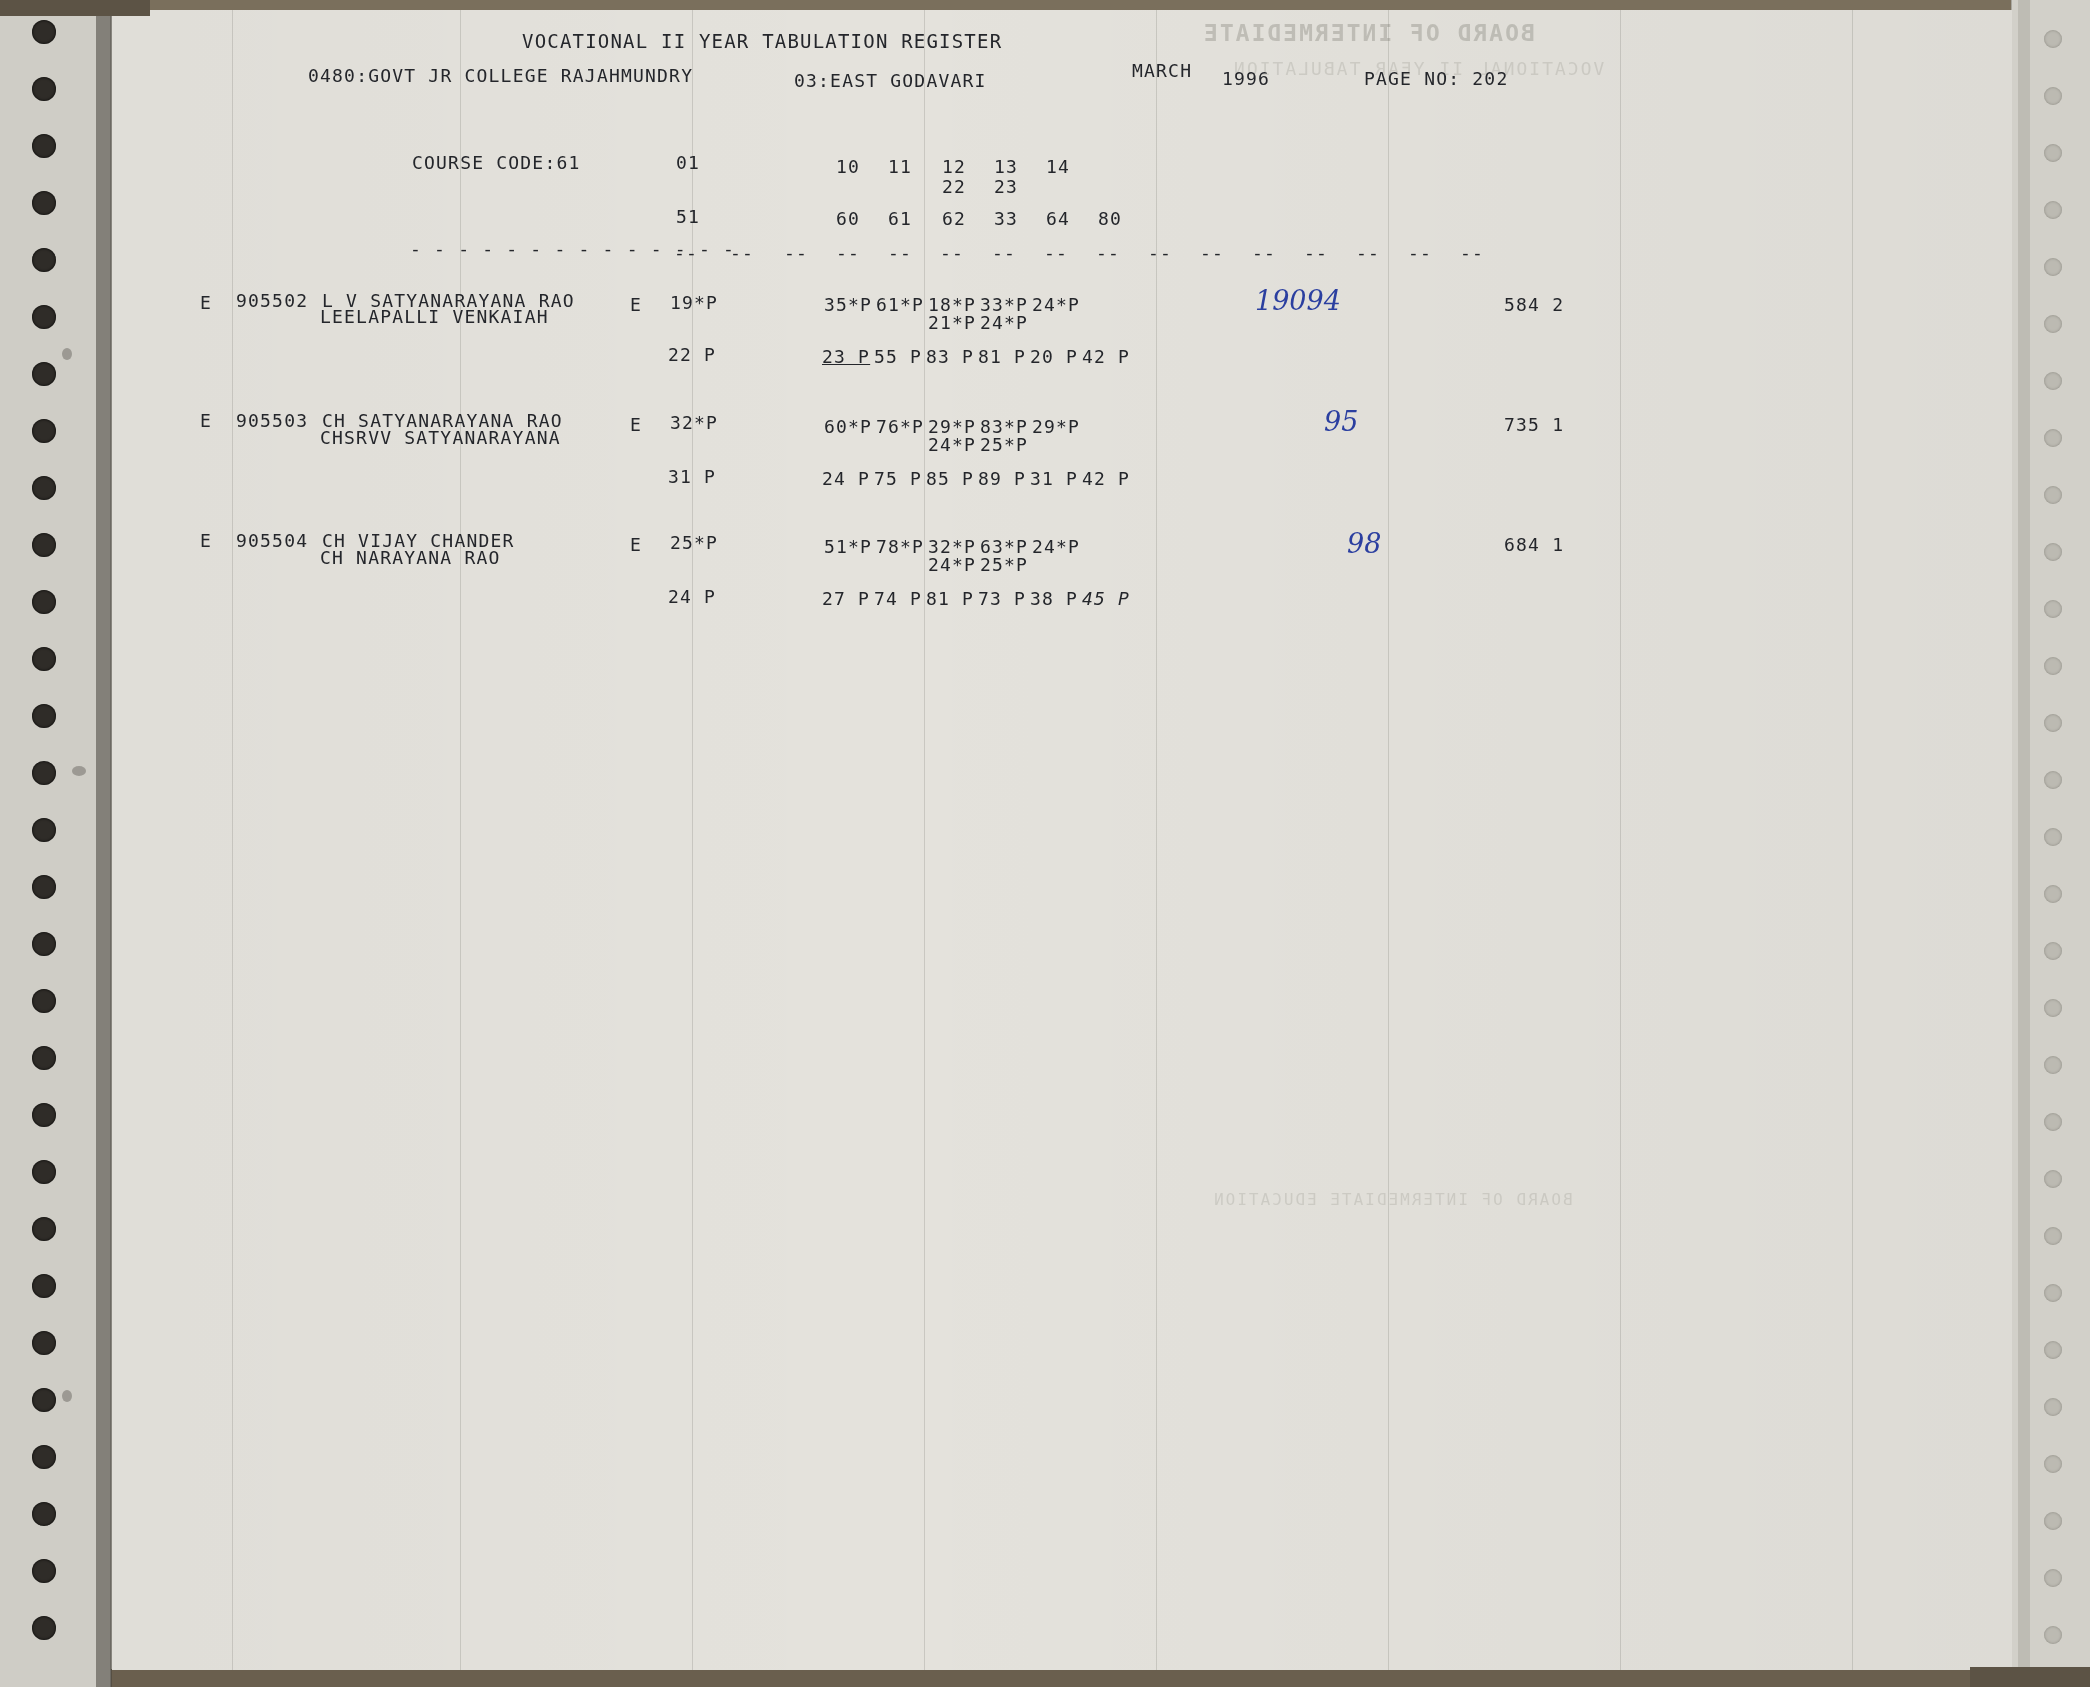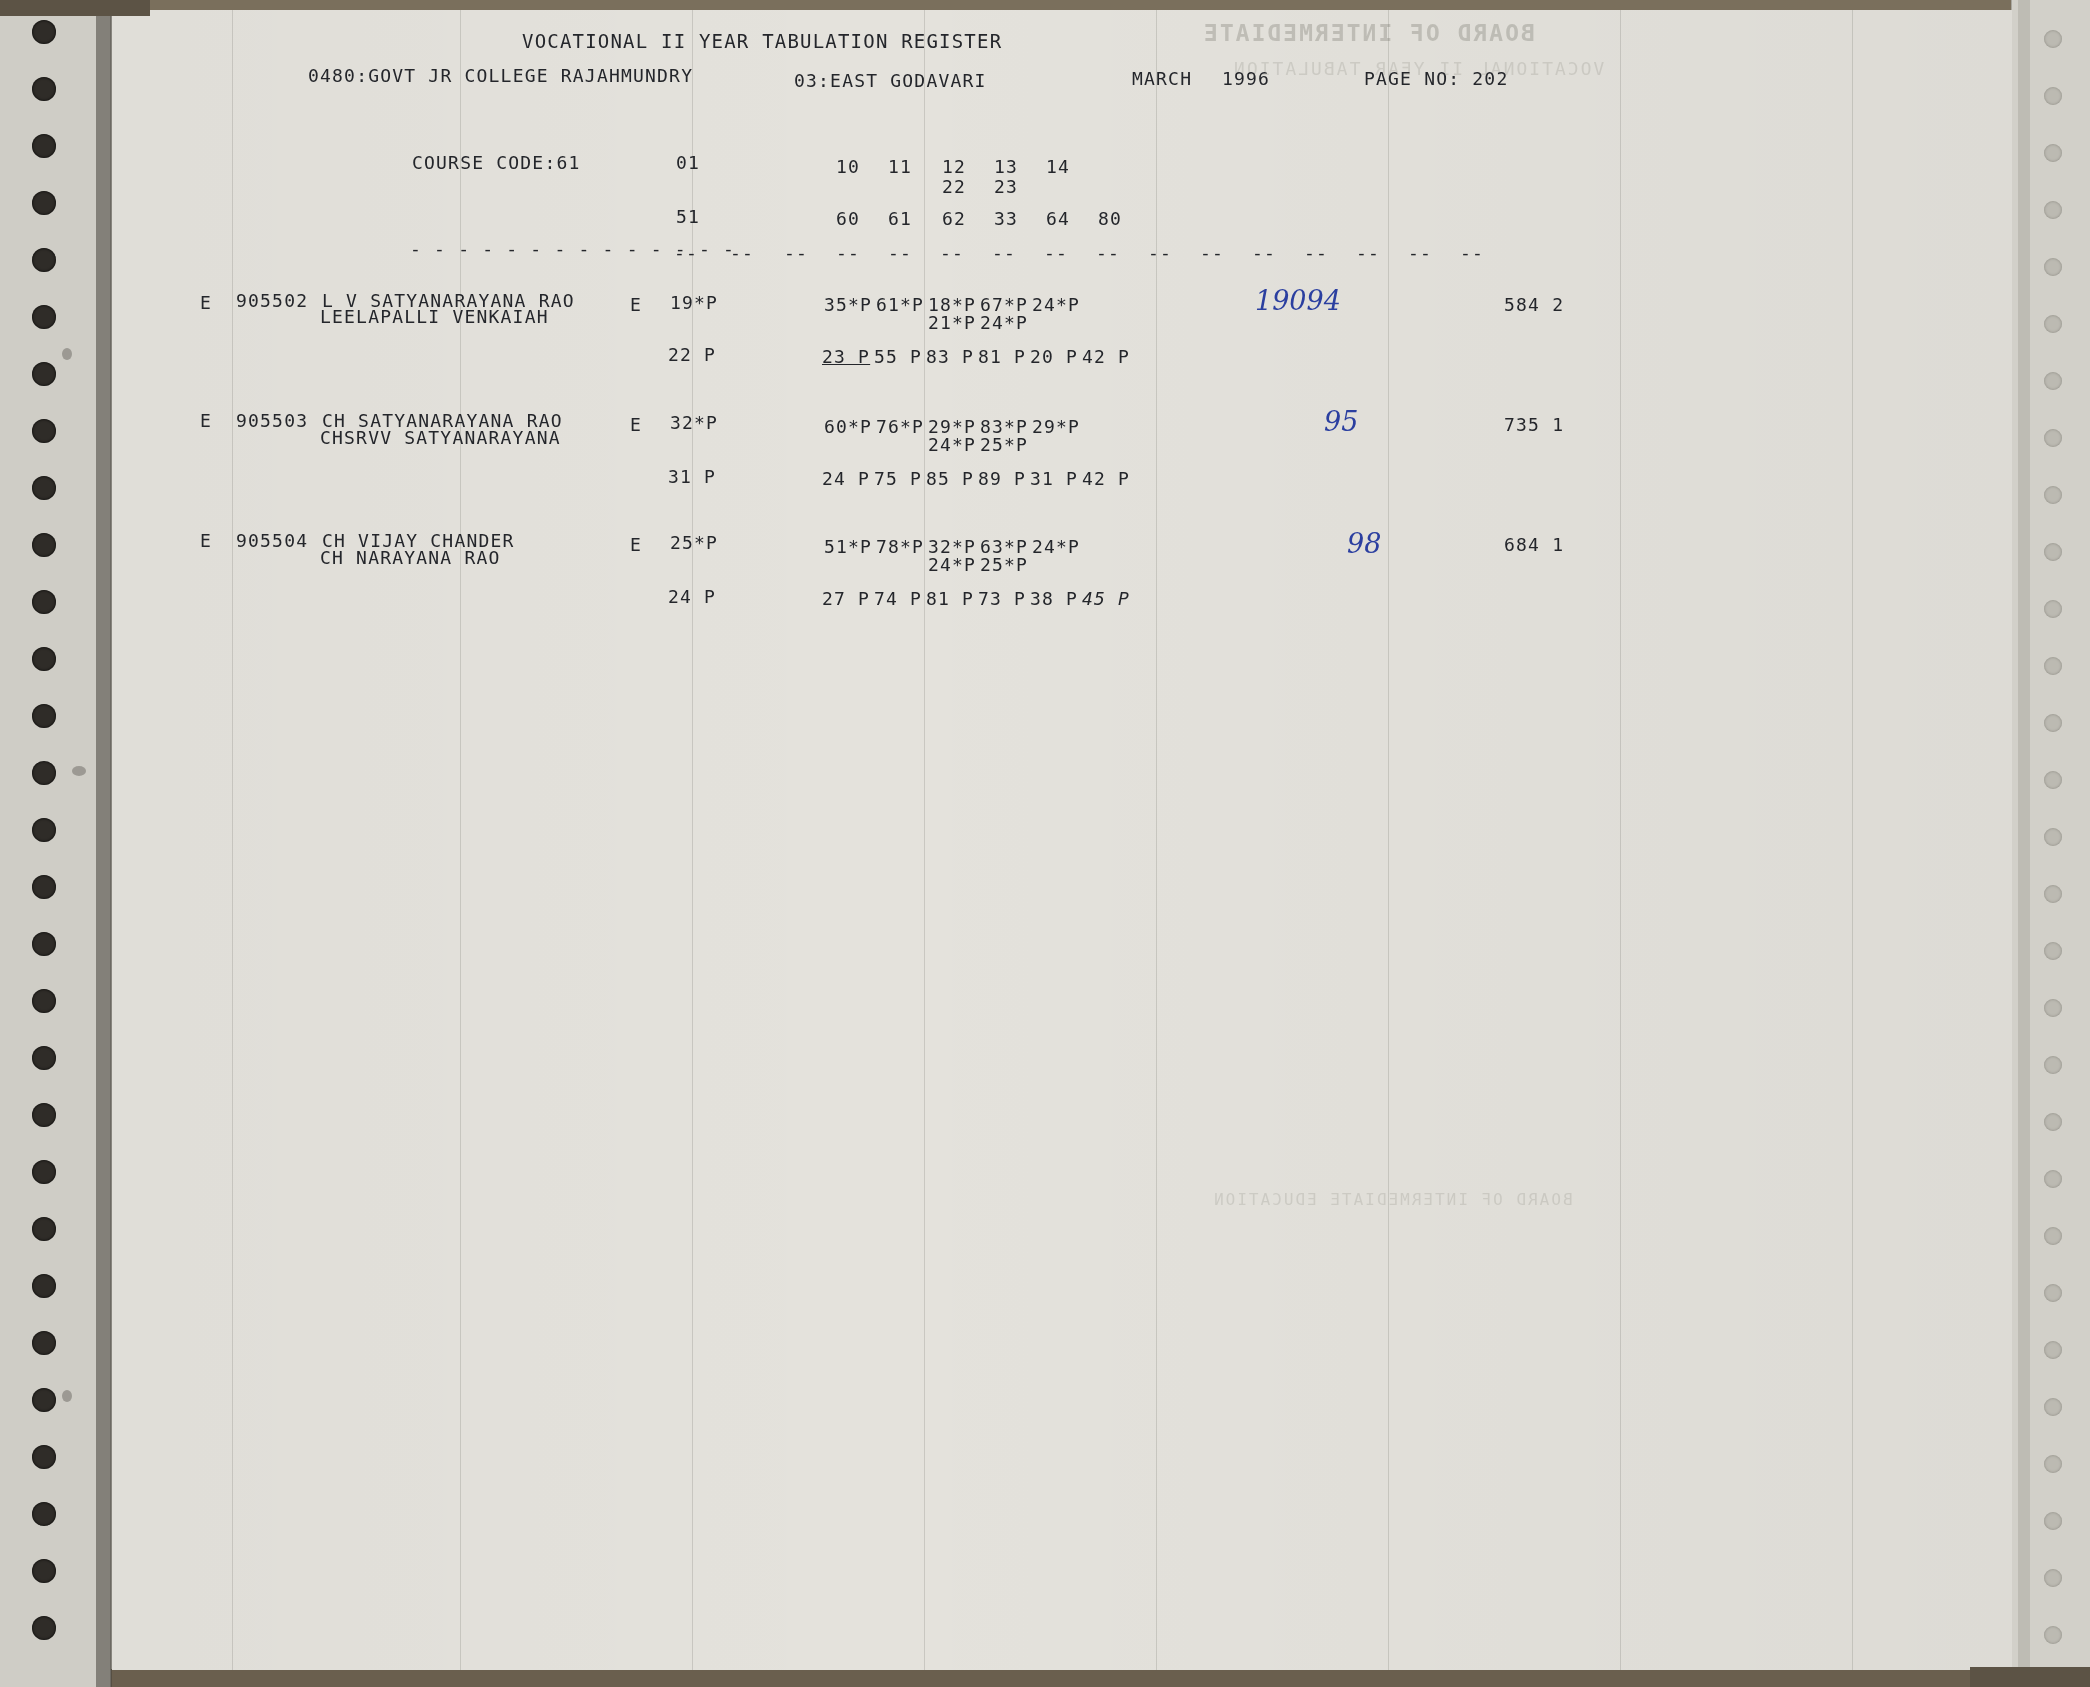--- a/index.html
+++ b/index.html
@@ -141,21 +141,21 @@
     <div class="fold" style="left:1508px;"></div>
     <div class="fold" style="left:1740px;"></div>
 
     <div class="ghost" style="left:1090px; top:10px;">BOARD OF INTERMEDIATE</div>
     <div class="ghost2" style="left:1120px; top:48px;">VOCATIONAL II YEAR TABULATION</div>
 
     <div class="txt t15" style="left:410px; top:20px;">VOCATIONAL II YEAR TABULATION REGISTER</div>
 
     <div class="txt t14" style="left:196px; top:55px;">0480:GOVT JR COLLEGE RAJAHMUNDRY</div>
     <div class="txt t14" style="left:682px; top:60px;">03:EAST GODAVARI</div>
-    <div class="txt t14" style="left:984px; top:58px;padding-left:36px;">MARCH</div>
+    <div class="txt t14" style="left:984px; top:50px;padding-left:36px;">MARCH</div>
     <div class="txt t14" style="left:1110px; top:58px;">1996</div>
     <div class="txt t14" style="left:1252px; top:58px;">PAGE NO: 202</div>
 
     <div class="txt t14" style="left:300px; top:142px;">COURSE CODE:61</div>
 
     <div class="txt t14" style="left:564px; top:142px;">01</div>
     <div class="txt t14" style="left:724px; top:146px;">10</div>
     <div class="txt t14" style="left:776px; top:146px;">11</div>
     <div class="txt t14" style="left:830px; top:146px;">12</div>
     <div class="txt t14" style="left:882px; top:146px;">13</div>
@@ -195,21 +195,21 @@
     <div class="txt t14" style="left:124px; top:280px;">905502</div>
     <div class="txt t14" style="left:210px; top:280px;">L V SATYANARAYANA RAO</div>
     <div class="txt t14" style="left:208px; top:296px;">LEELAPALLI VENKAIAH</div>
 
     <div class="txt t14" style="left:518px; top:284px;">E</div>
     <div class="txt t14" style="left:558px; top:282px;">19*P</div>
 
     <div class="txt t14" style="left:712px; top:284px;">35*P</div>
     <div class="txt t14" style="left:764px; top:284px;">61*P</div>
     <div class="txt t14" style="left:816px; top:284px;">18*P</div>
-    <div class="txt t14" style="left:868px; top:284px;">67*P</div>
+    <div class="txt t14" style="left:868px; top:284px;">33*P</div>
     <div class="txt t14" style="left:920px; top:284px;">24*P</div>
 
     <div class="txt t14" style="left:816px; top:302px;">21*P</div>
     <div class="txt t14" style="left:868px; top:302px;">24*P</div>
 
     <div class="txt t14" style="left:556px; top:334px;">22 P</div>
     <div class="txt t14" style="left:710px; top:336px;text-decoration:underline;">23 P</div>
     <div class="txt t14" style="left:762px; top:336px;">55 P</div>
     <div class="txt t14" style="left:814px; top:336px;">83 P</div>
     <div class="txt t14" style="left:866px; top:336px;">81 P</div>

